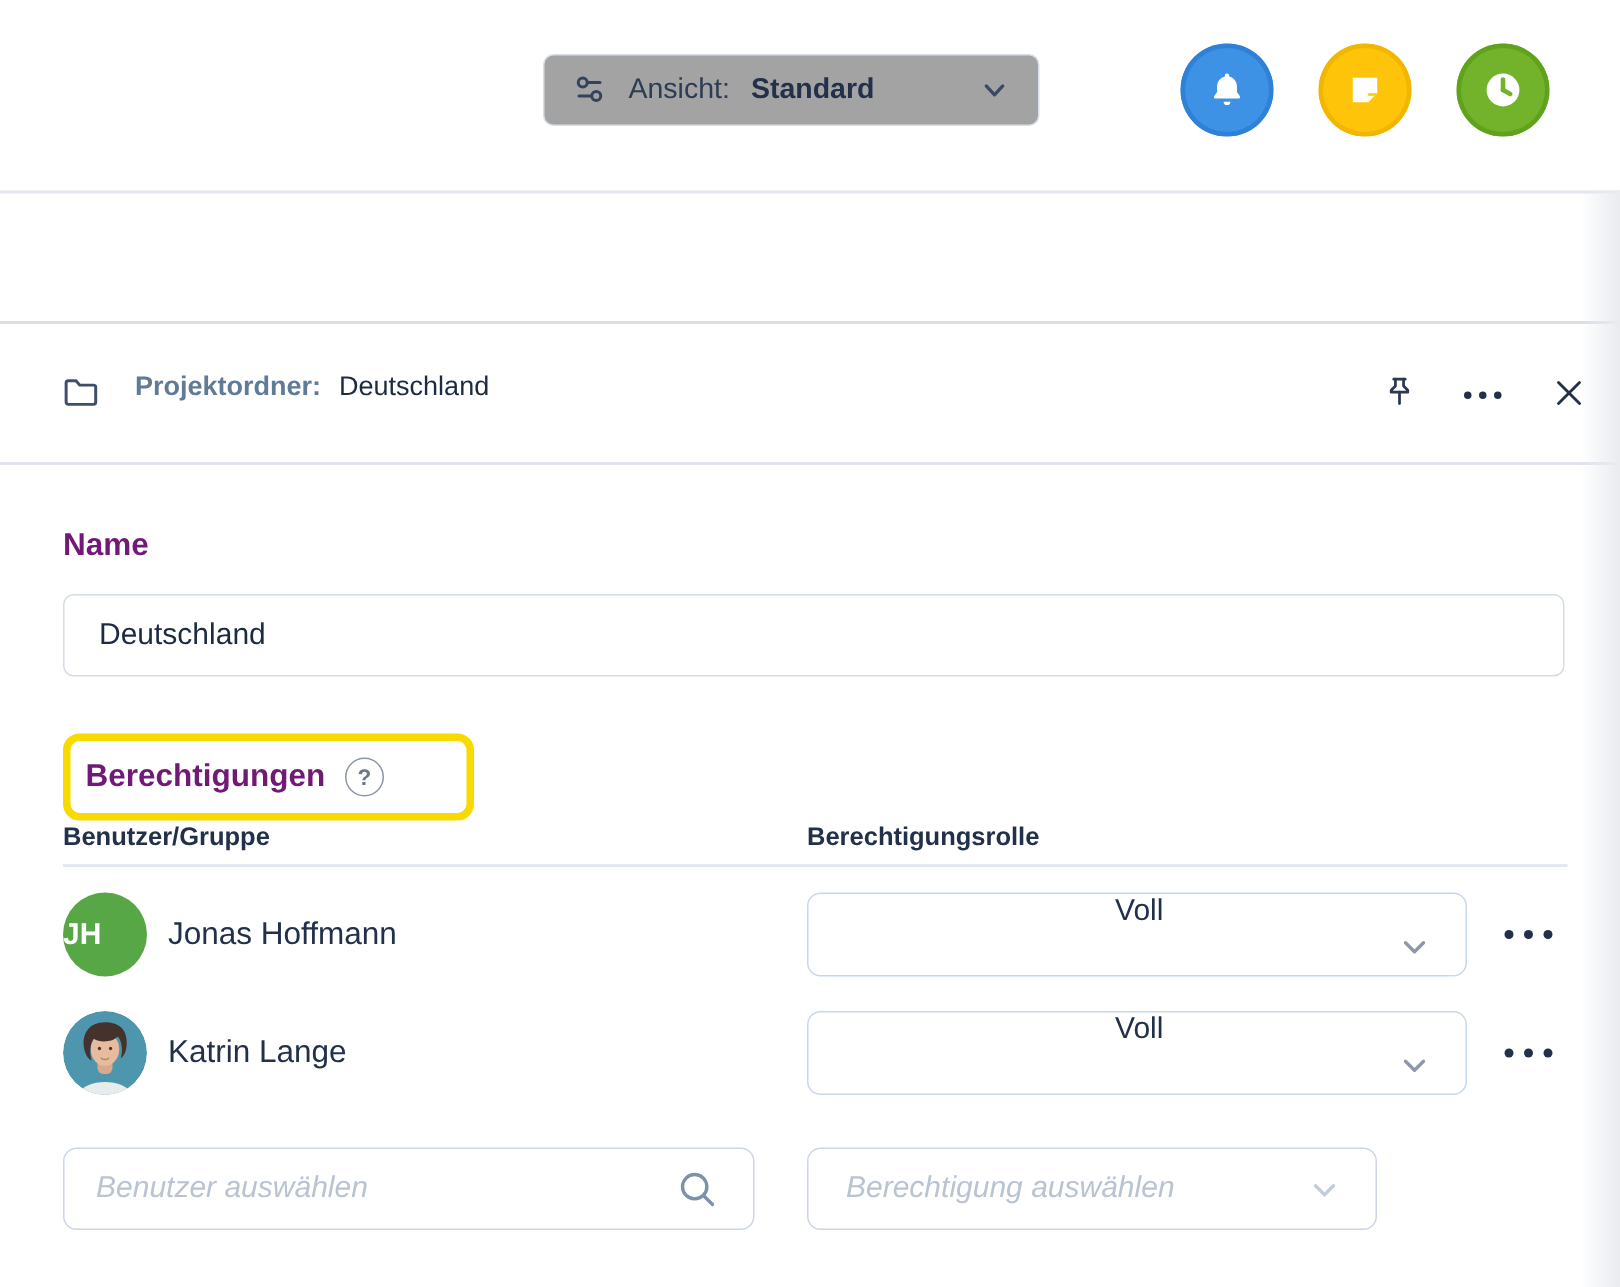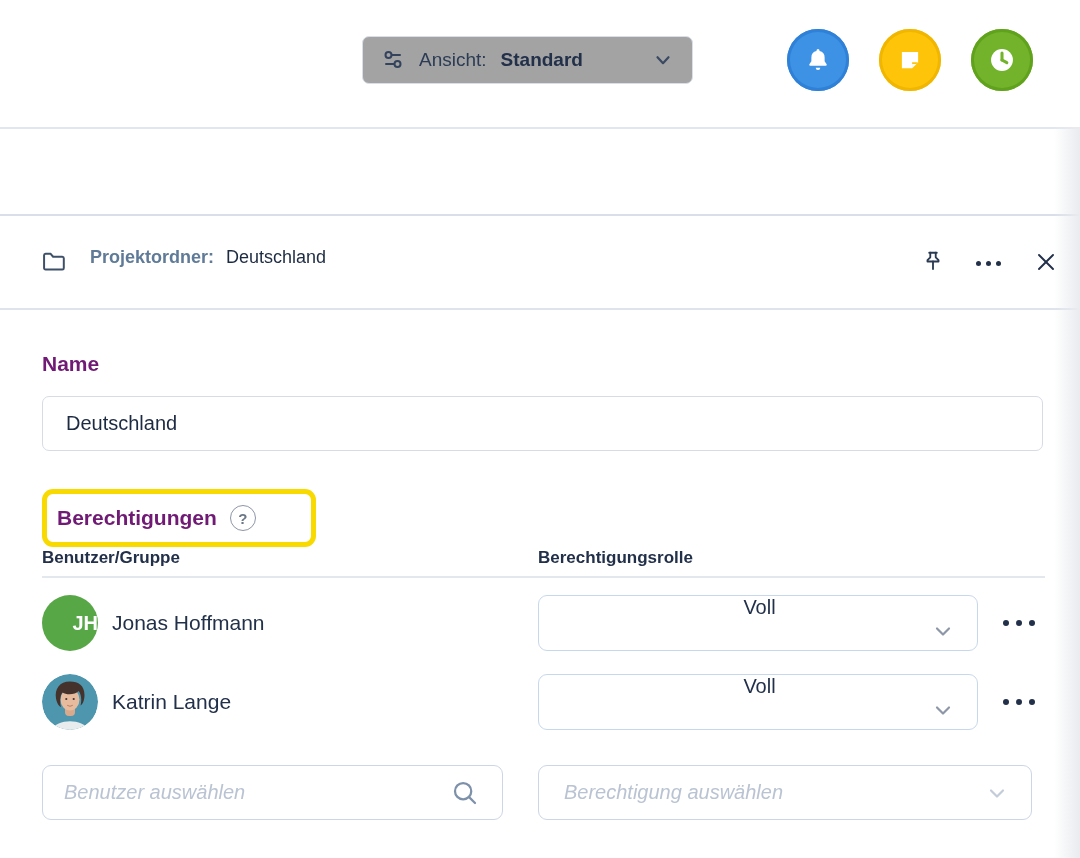--- a/index.html
+++ b/index.html
@@ -65,21 +65,21 @@
     display:flex; align-items:center; justify-content:center;
     cursor:pointer;
   }
 
   .col-hdr { top:548px; font-size:17px; font-weight:bold; color:#22304a; }
   .col-divider { left:42px; top:576px; width:1003px; height:1.5px; background:#e3e7ee; }
 
   
   .avatar {
     width:56px; height:56px; border-radius:50%;
-    display:flex; align-items:center; justify-content:flex-end;
+    display:flex; align-items:center; justify-content:flex-start;
     color:#fff; font-weight:bold; font-size:20px; left:42px;
     overflow:hidden;
   }
   .user-name { left:112px; font-size:21px; color:#22304a; line-height:56px; }
   .role-select {
     left:538px; width:440px; height:56px;
     border:1.5px solid #c8d8ec; border-radius:9px; background:#fff;
     display:flex; align-items:center; padding:0 22px 0 25px;
     font-size:20px; color:#22304a; cursor:pointer;flex-direction:column;
   }
@@ -92,21 +92,21 @@
   
   .user-picker {
     left:42px; top:765px; width:461px; height:55px;
     border:1.5px solid #ccd6e6; border-radius:9px;
     font-size:20px; font-style:italic; color:#6b7a90; padding:0 28px 0 21px;
     font-family:"Liberation Sans", sans-serif; outline:none; background:#fff;
   }
   .user-picker::placeholder { color:#b9c3d2; font-style:italic; }
   .search-ico { left:450px; top:778px; cursor:pointer; }
   .role-picker {
-    left:538px; top:765px; width:494px; height:55px;
+    left:538px; top:765px; width:380px; height:55px;
     border:1.5px solid #ccd6e6; border-radius:9px; background:#fff;
     display:flex; align-items:center; padding:0 22px 0 25px;
     font-size:20px; font-style:italic; color:#b9c3d2; cursor:pointer;
   }
   .role-picker .chev { margin-left:auto; }
 
   .right-shade {
     right:0; top:127px; bottom:0; width:26px;
     background:linear-gradient(to right, rgba(234,236,241,0), #e9ebef);
     pointer-events:none;

